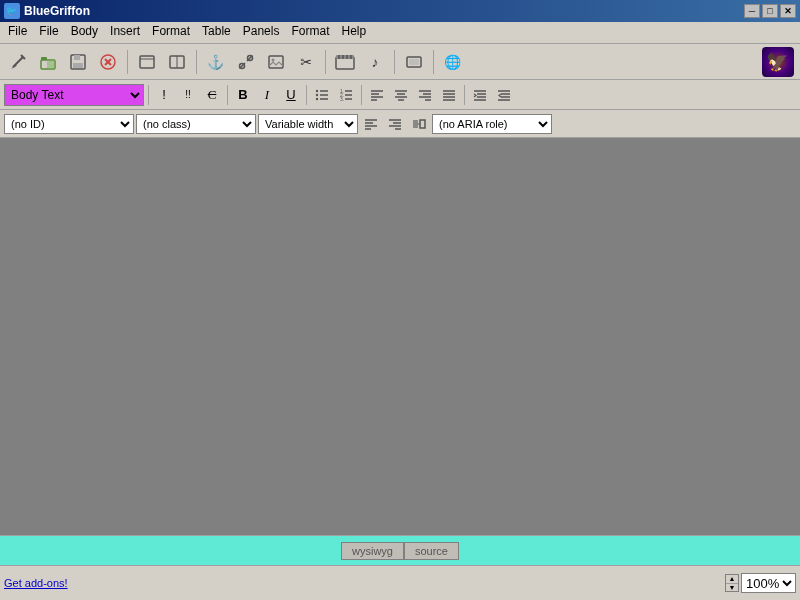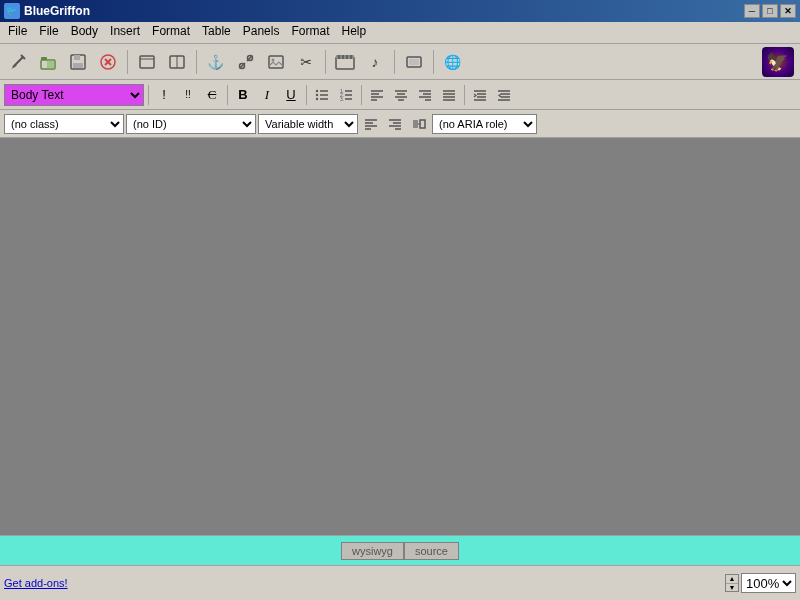--- a/index.html
+++ b/index.html
@@ -119,21 +119,21 @@
       height: 20px;
       background: white;
       border: 1px solid #808080;
       font-size: 11px;
       padding: 0 2px;
       cursor: pointer;
     }
     #id-select { width: 130px; }
     #class-select { width: 120px; }
     #width-select { width: 100px; }
-    #aria-select { width: 105px; }
+    #aria-select { width: 120px; }
     .prop-btn {
       width: 22px; height: 20px;
       background: #d4d0c8;
       border: 1px solid transparent;
       display: flex; align-items: center; justify-content: center;
       cursor: pointer; font-size: 11px; color: #000;
     }
 
     
     #editor-area {
@@ -441,25 +441,25 @@
         <line x1="1" y1="2" x2="13" y2="2" stroke="#555" stroke-width="1.5"></line>
         <line x1="4" y1="5" x2="13" y2="5" stroke="#555" stroke-width="1.5"></line>
         <line x1="4" y1="8" x2="13" y2="8" stroke="#555" stroke-width="1.5"></line>
         <line x1="1" y1="11" x2="13" y2="11" stroke="#555" stroke-width="1.5"></line>
         <polyline points="4,5 2,6.5 4,8" fill="none" stroke="#555" stroke-width="1.2"></polyline>
       </svg>
     </div>
   </div>
 
   <div id="toolbar3">
+    <select id="id-select" class="prop-select">
+      <option>(no ID)</option>
+    </select>
     <select id="class-select" class="prop-select">
       <option>(no class)</option>
-    </select>
-    <select id="id-select" class="prop-select">
-      <option>(no ID)</option>
     </select>
     <select id="width-select" class="prop-select">
       <option>Variable width</option>
       <option>Fixed width</option>
     </select>
 
     <div class="prop-btn" title="Align Left">
       <svg width="14" height="12" viewBox="0 0 14 12">
         <line x1="1" y1="2" x2="13" y2="2" stroke="#555" stroke-width="1.5"></line>
         <line x1="1" y1="5" x2="9" y2="5" stroke="#555" stroke-width="1.5"></line>

